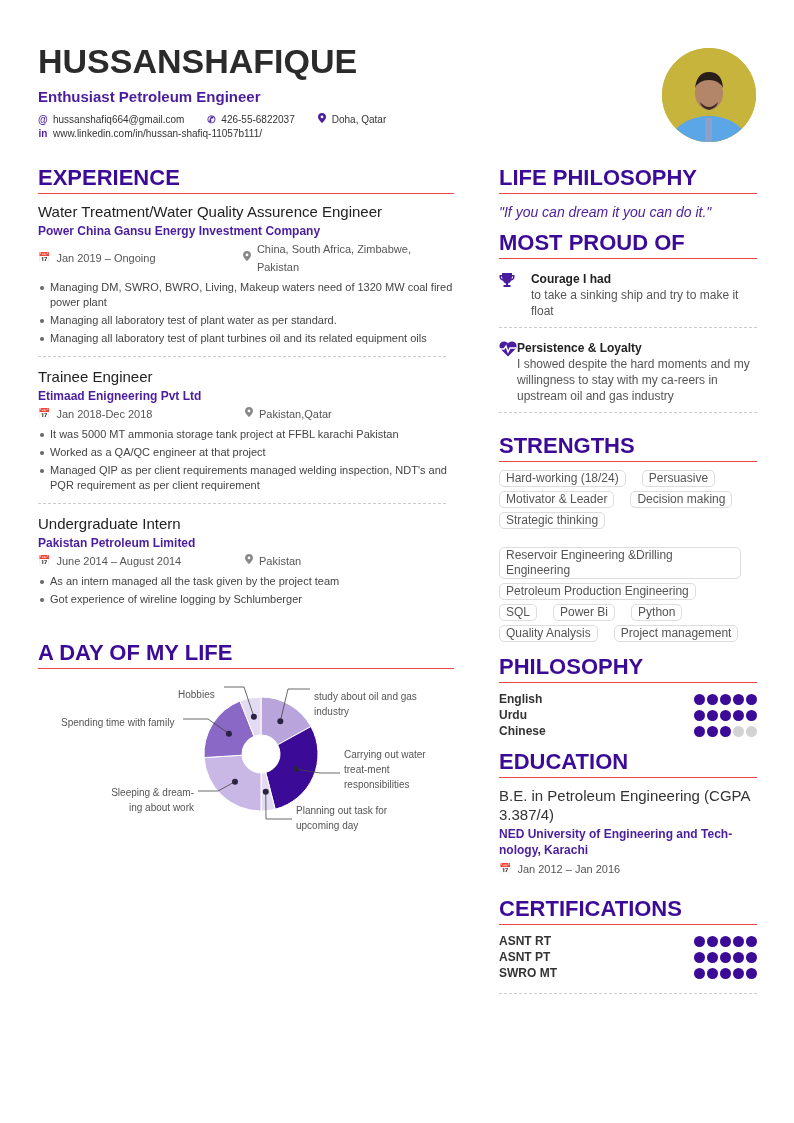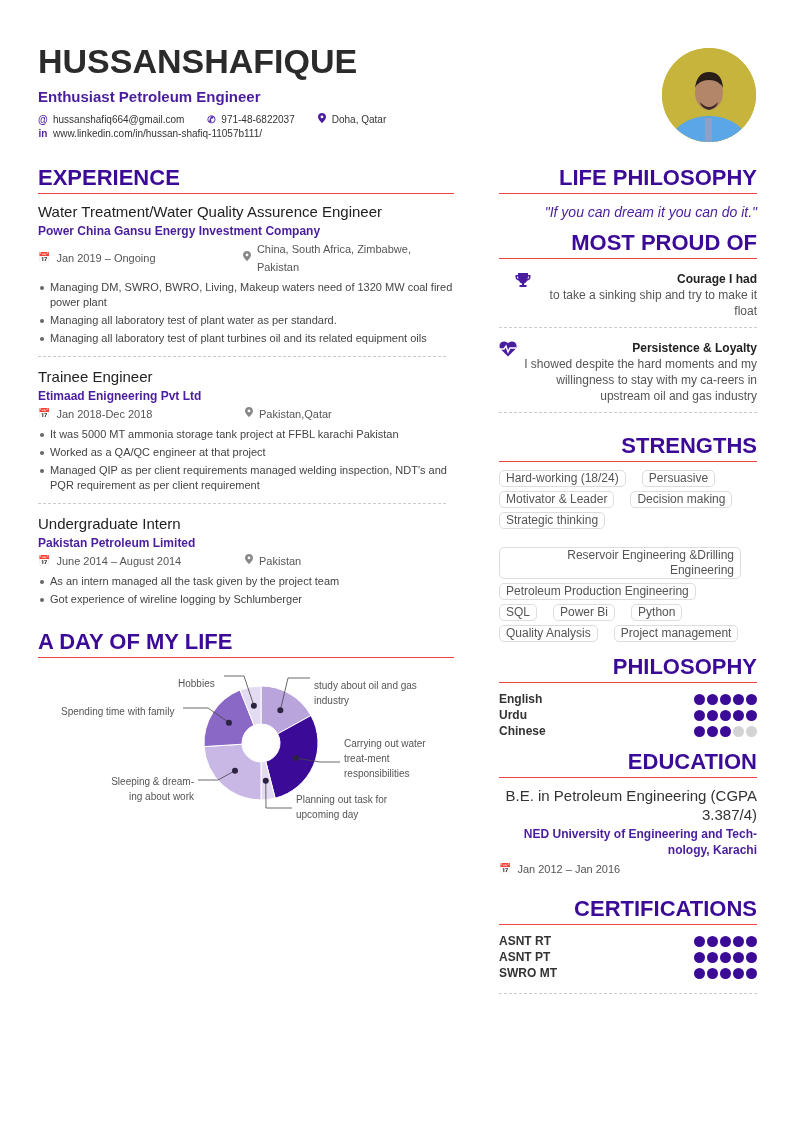--- a/index.html
+++ b/index.html
@@ -6,21 +6,21 @@
   body { width: 794px; height: 1123px; background: #ffffff; font-family: "Liberation Sans", sans-serif; color: #333; position: relative; overflow: hidden; }
   .page { position: absolute; left: 0; top: 0; width: 694px; height: 1123px; }
   .name { position: absolute; left: 38px; top: 42px; font-size: 34px; font-weight: bold; color: #2b2b2b; letter-spacing: 0px; }
   .title { position: absolute; left: 38px; top: 88px; font-size: 15px; font-weight: bold; color: #4a1d9e; }
   .contacts { position: absolute; left: 38px; top: 112px; font-size: 10px; color: #333; }
   .contacts .row { display: flex; align-items: center; height: 14px; }
   .contacts .item { display: flex; align-items: center; margin-right: 22px; }
   .contacts .ico { color: #4a1d9e; font-size: 10px; margin-right: 5px; width: 10px; text-align: center; font-weight: bold; }
   .avatar { position: absolute; left: 662px; top: 48px; width: 94px; height: 94px; border-radius: 50%; overflow: hidden; background: #c9b43a; }
   .left { position: absolute; left: 38px; top: 165px; width: 416px; }
-  .right { position: absolute; left: 499px; top: 165px; width: 258px; text-align: right; }
+  .right { position: absolute; left: 499px; top: 165px; width: 258px; }
   .sec-h { font-size: 22px; font-weight: bold; color: #3b0a96; padding-bottom: 2px; border-bottom: 1px solid #ef4444; margin-bottom: 8px; line-height: 26px; }
   .job-title { font-size: 15px; color: #222; line-height: 20px; }
   .company { font-size: 12px; font-weight: bold; color: #4a1d9e; line-height: 18px; }
   .meta { display: flex; font-size: 11px; color: #555; line-height: 18px; margin-bottom: 4px; }
   .meta .date { width: 207px; display: flex; align-items: center; }
   .meta .loc { display: flex; align-items: center; }
   .meta .mi { color: #888; font-size: 10px; margin-right: 6px; }
   ul.bullets { list-style: none; font-size: 11px; color: #444; line-height: 15px; }
   ul.bullets li { position: relative; padding-left: 12px; margin-bottom: 3px; }
   ul.bullets li::before { content: ""; position: absolute; left: 2px; top: 6px; width: 4px; height: 4px; border-radius: 50%; background: #666; }
@@ -53,21 +53,21 @@
   <div class="title">Enthusiast Petroleum Engineer</div>
 
   <div class="contacts">
     <div class="row">
       <div class="item">
         <span class="ico">@</span>
         <span>hussanshafiq664@gmail.com</span>
       </div>
       <div class="item">
         <span class="ico">✆</span>
-        <span>971-48-6822037</span>
+        <span>426-55-6822037</span>
       </div>
       <div class="item">
         <span class="ico">
           <svg width="8" height="10" viewBox="0 0 8 10">
               <path d="M4 0C1.8 0 0 1.7 0 3.9 0 6.5 4 10 4 10s4-3.5 4-6.1C8 1.7 6.2 0 4 0zm0 5.3a1.4 1.4 0 110-2.8 1.4 1.4 0 010 2.8z" fill="#4a1d9e"></path>
             </svg>
         </span>
         <span>Doha, Qatar</span>
       </div>
     </div>
@@ -153,21 +153,21 @@
               </svg></span>
             <span>Pakistan</span>
           </div>
       </div>
       <ul class="bullets">
         <li>As an intern managed all the task given by the project team</li>
         <li>Got experience of wireline logging by Schlumberger</li>
       </ul>
     </div>
 
-    <div class="sec-h" style="margin-top:22px;">A DAY OF MY LIFE</div>
+    <div class="sec-h" style="margin-top:33px;">A DAY OF MY LIFE</div>
 
     <div class="chart">
       <svg id="donut" width="416" height="150">
           <path d="M223,18 A57,57 0 0 1 272.94948076250023,47.54004057620223 L239.64982692083342,65.84668019206741 A19,19 0 0 0 223,56 Z" fill="#b9a4dc" stroke="#fff" stroke-width="1"></path>
           <path d="M272.94948076250023,47.54004057620223 A57,57 0 0 1 237.17532356839672,130.20924018433197 L227.72510785613224,93.40308006144399 A19,19 0 0 0 239.64982692083342,65.84668019206741 Z" fill="#3b0a96" stroke="#fff" stroke-width="1"></path>
           <path d="M237.17532356839672,130.20924018433197 A57,57 0 0 1 223,132 L223,94 A19,19 0 0 0 227.72510785613224,93.40308006144399 Z" fill="#e3dbf1" stroke="#fff" stroke-width="1"></path>
           <path d="M223,132 A57,57 0 0 1 166.1124764795885,78.5790596131709 L204.03749215986284,76.19301987105696 A19,19 0 0 0 223,94 Z" fill="#c9b8e6" stroke="#fff" stroke-width="1"></path>
           <path d="M166.1124764795885,78.5790596131709 A57,57 0 0 1 202.01690049697334,22.002740304369688 L216.0056334989911,57.33424676812323 A19,19 0 0 0 204.03749215986284,76.19301987105696 Z" fill="#8a68c6" stroke="#fff" stroke-width="1"></path>
           <path d="M202.01690049697334,22.002740304369688 A57,57 0 0 1 223,18 L223,56 A19,19 0 0 0 216.0056334989911,57.33424676812323 Z" fill="#e3dbf1" stroke="#fff" stroke-width="1"></path>
           <polyline points="242.34357379851411,42.291802973850146 250,10 272,10" fill="none" stroke="#444" stroke-width="0.8"></polyline>

